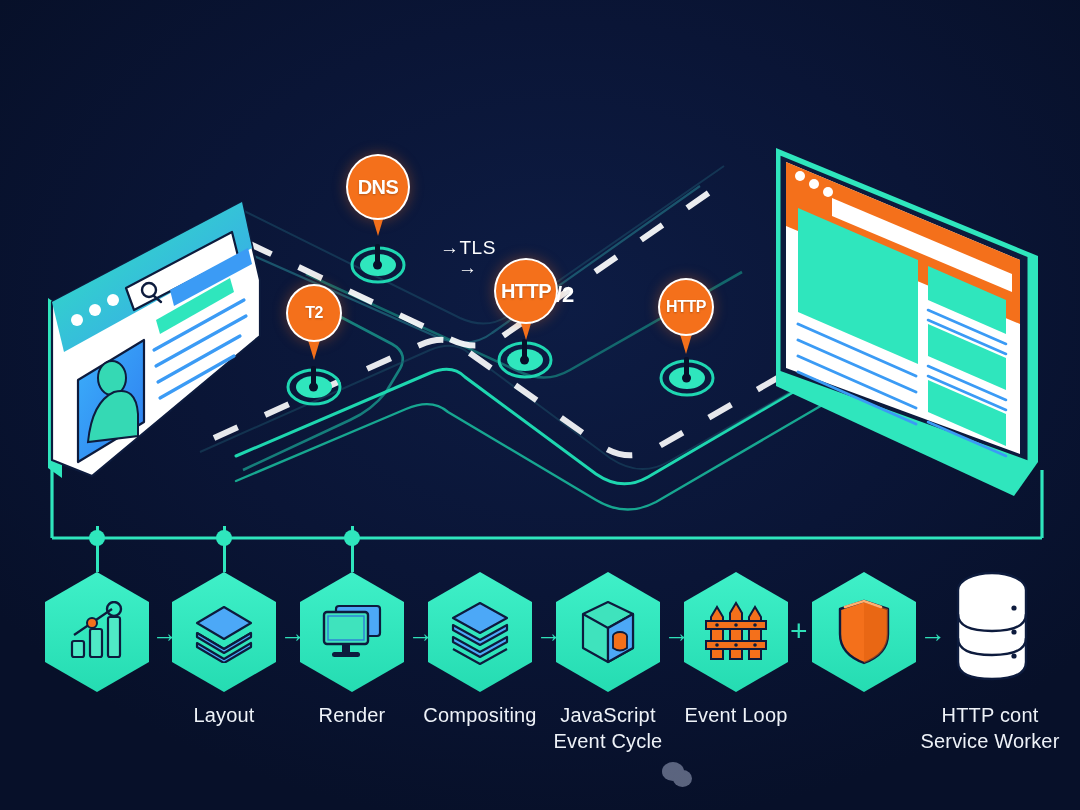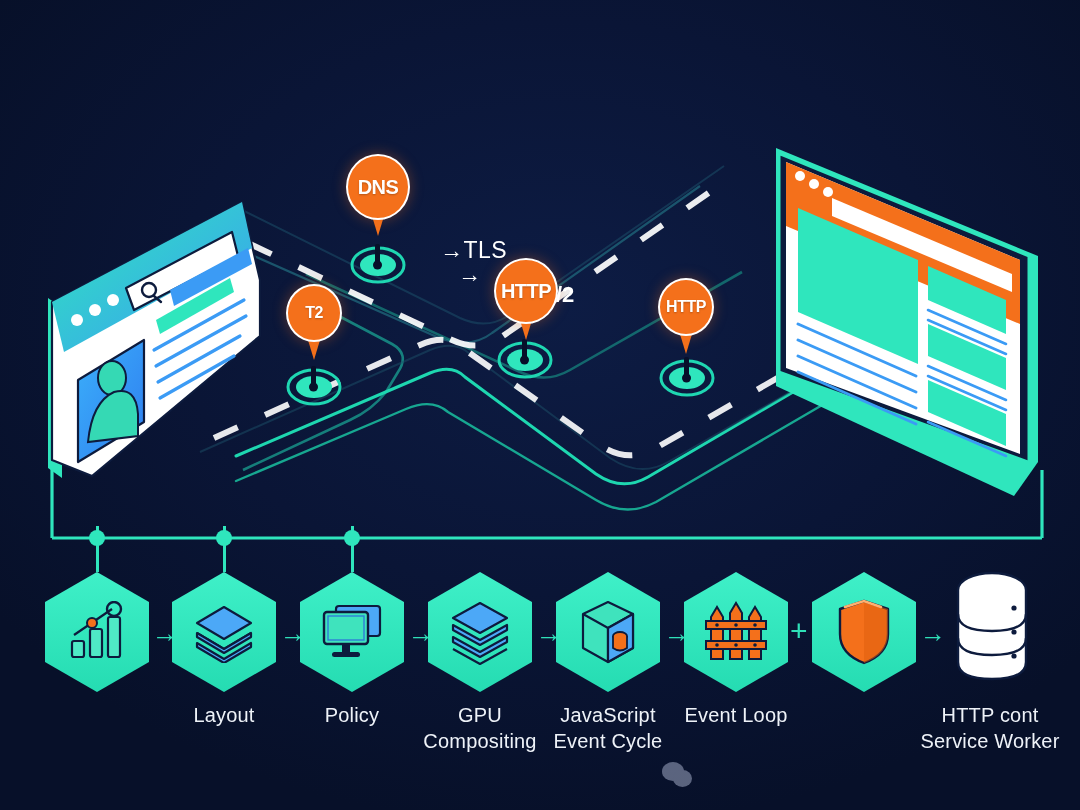--- a/index.html
+++ b/index.html
@@ -26,21 +26,21 @@
   }
   .pin .lbl{
     position:relative;z-index:2;color:#fff;font-weight:bold;letter-spacing:-.5px;
     font-size:20px;text-shadow:0 1px 2px rgba(0,0,0,.25);
   }
   .pin.small{width:56px;height:74px;}
   .pin.small .bulb{width:56px;height:58px;}
   .pin.small .tail{top:46px;}
   .pin.small .lbl{font-size:16px;}
   .pinsuffix{position:absolute;color:#fff;font-size:22px;font-weight:600;}
-  .tlstext{position:absolute;color:#fff;font-size:23px;line-height:1.05;letter-spacing:.5px;}
+  .tlstext{position:absolute;color:#fff;font-size:19px;line-height:1.05;letter-spacing:.5px;}
   .tlstext .r2{display:block;margin-left:18px;}
   
   .winwrap{position:absolute;}
   
   .hexrow{position:absolute;left:0;top:560px;width:1080px;height:145px;}
   .hexcell{position:absolute;top:0;width:104px;height:145px;}
   .hex{
     position:absolute;left:0;top:12px;width:104px;height:120px;
     background:linear-gradient(180deg,#3ff0c8 0%,#25dcb2 100%);
     clip-path:polygon(50% 0%,100% 25%,100% 75%,50% 100%,0% 75%,0% 25%);
@@ -378,24 +378,23 @@
           <circle cx="60" cy="62" r="2.6" fill="#0d1b3d"></circle>
           <circle cx="60" cy="86" r="2.6" fill="#0d1b3d"></circle>
         </svg>
     </div>
   </div>
 
   <div class="caption" style="left:134px;width:180px;">
     <div>Layout</div>
   </div>
   <div class="caption" style="left:262px;width:180px;">
-    <div>Policy</div>
+    <div>Render</div>
   </div>
   <div class="caption" style="left:390px;width:180px;">
-    <div>GPU</div>
     <div>Compositing</div>
   </div>
   <div class="caption" style="left:518px;width:180px;">
     <div>JavaScript</div>
     <div>Event Cycle</div>
   </div>
   <div class="caption" style="left:646px;width:180px;">
     <div>Event Loop</div>
   </div>
   <div class="caption" style="left:898px;width:184px;">

